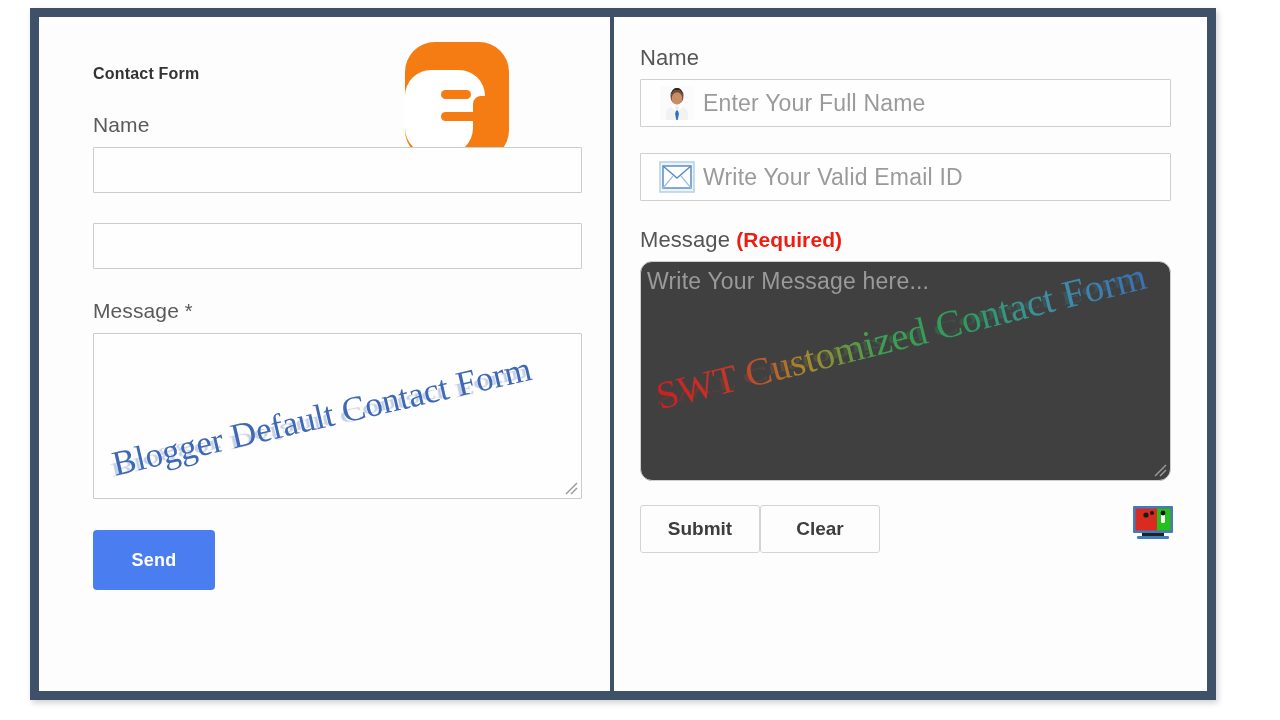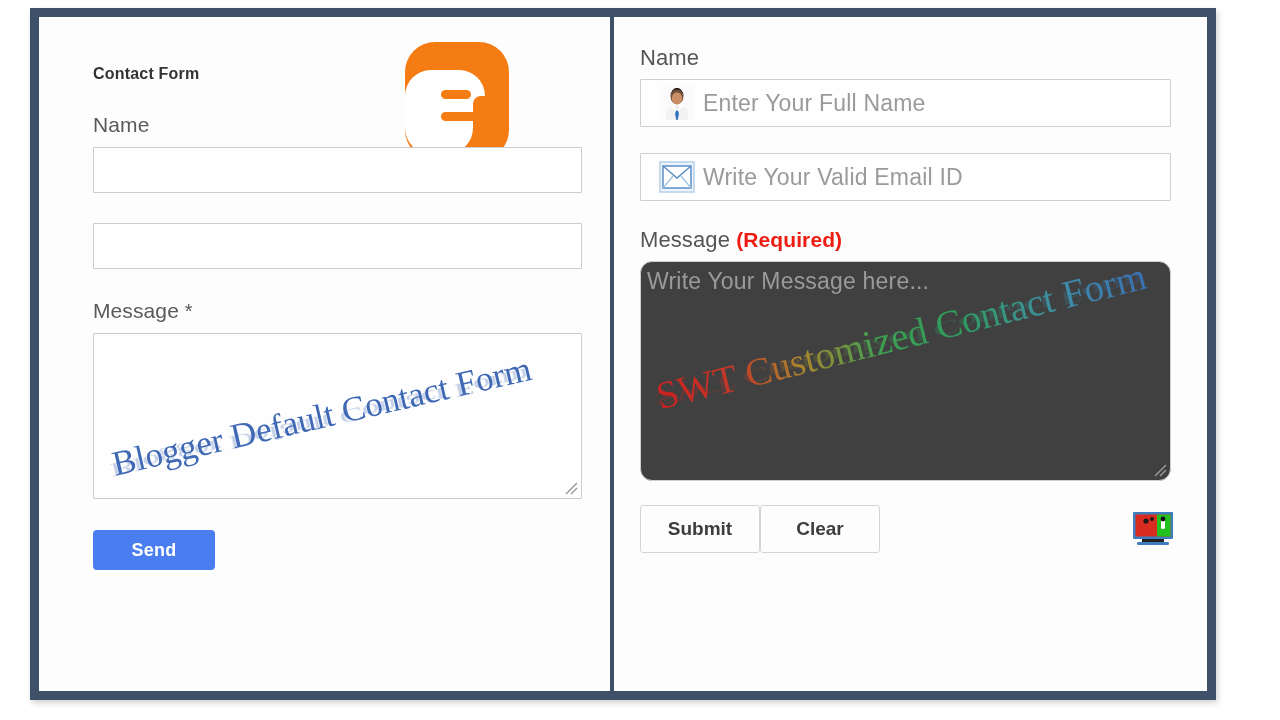--- a/index.html
+++ b/index.html
@@ -122,21 +122,21 @@
     right: 4px;
     bottom: 4px;
     width: 14px;
     height: 14px;
     pointer-events: none;
   }
 
   .send-btn {
     margin-top: 27px;
     width: 122px;
-    height: 40px;
+    height: 60px;
     background: #4a7ef0;
     color: #ffffff;
     border: none;
     border-radius: 4px;
     font-size: 18px;
     font-weight: bold;
     letter-spacing: 0.3px;
     cursor: pointer;
     font-family: "Liberation Sans", sans-serif;
   }
@@ -219,21 +219,21 @@
   .ta-right .ph {
     position: absolute;
     left: 6px;
     top: 6px;
     margin-left: 0;
   }
 
   .btn-row {
     margin-top: 24px;
     display: flex;
-    align-items: center;
+    align-items: flex-start;
   }
 
   .plainbtn {
     height: 48px;
     min-width: 120px;
     background: #fdfdfd;
     border: 1px solid #d4d4d4;
     border-radius: 3px;
     font-size: 19px;
     font-weight: bold;

